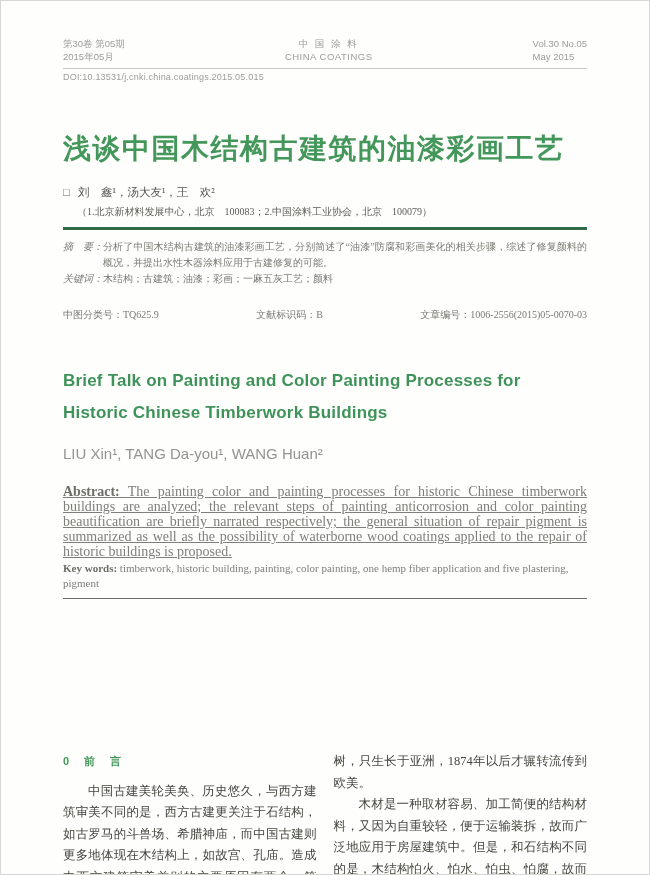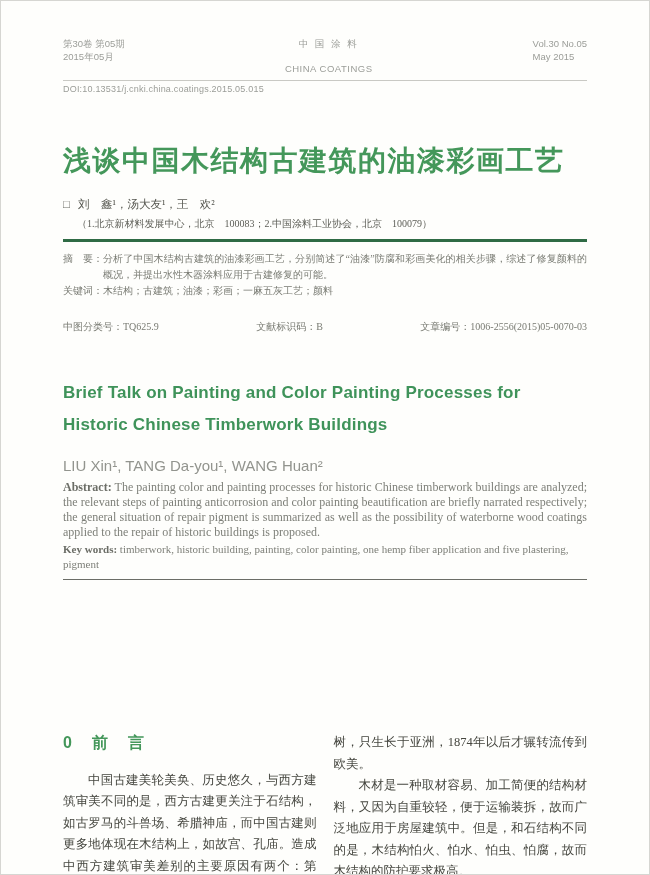--- a/index.html
+++ b/index.html
@@ -11,65 +11,65 @@
     padding: 36px 62px 0 62px; position: relative;
   }
   
   .jheader {
     display: flex; justify-content: space-between; align-items: flex-start;
     color: #9b9d98; font-size: 9.5px; line-height: 13px;
     font-family: "Liberation Sans", sans-serif;
     border-bottom: 1px solid #c9c9c4; padding-bottom: 5px;
   }
   .jh-col { display: flex; flex-direction: column; }
-  .jh-center { text-align: center; letter-spacing: 2px; gap: 12px; }
+  .jh-center { text-align: center; letter-spacing: 2px; }
   .jh-center .en { letter-spacing: 0.5px; }
   .jh-right { text-align: left; }
   .doi-line { color: #9b9d98; font-size: 9px; margin-top: 3px;
     font-family: "Liberation Sans", sans-serif; letter-spacing: 0.2px; }
   
   .cn-title {
     margin-top: 48px; color: #44975a; font-size: 28px; font-weight: bold;
     font-family: "Liberation Sans", sans-serif; letter-spacing: 1.5px;
     text-align: left; white-space: nowrap;
   }
   .cn-authors { margin-top: 17px; color: #55564f; font-size: 11.5px;
     font-family: "Liberation Serif", serif; }
   .cn-authors .marker { margin-right: 8px; color: #6a6b64; }
   .cn-affil { margin-top: 5px; margin-left: 14px; color: #5d5e57; font-size: 10px; }
   .green-rule { margin-top: 8px; border-top: 3px solid #2f6b45; }
   
   .cn-abs { margin-top: 9px; color: #787a72; font-size: 10px; line-height: 16px; }
   .hang { display: flex; }
-  .hang .lbl { flex: 0 0 auto; white-space: nowrap; }
+  .hang .lbl { flex: 0 0 auto; white-space: nowrap; font-style: italic; }
   .hang .txt { flex: 1 1 auto; text-align: justify; }
   .cn-meta { display: flex; justify-content: space-between; margin-top: 20px;
     color: #787a72; font-size: 10px; }
   
   .en-title {
     margin-top: 42px; color: #3f935a; font-weight: bold;
     font-family: "Liberation Sans", sans-serif;
     font-size: 17px; line-height: 32px; letter-spacing: 0.2px;
   }
   .en-authors { margin-top: 16px; color: #92948e; font-size: 15px;
     font-family: Liberation Sans, sans-serif; }
   .en-affil { margin-top: 7px; color: #8b8d87; font-size: 9.5px;
     font-style: italic; padding-bottom: 7px; border-bottom: 2px solid #6b6d67; }
-  .en-abs { margin-top: 6px; color: #7d7f78; font-size: 12px; line-height: 15px;
-    text-align: justify; }
+  .en-abs { margin-top: 22px; color: #7d7f78; font-size: 14px; line-height: 15px;
+    text-align: justify; text-decoration: underline; }
   .en-abs b, .en-kw b { color: #6b6d66; }
   .en-kw { margin-top: 2px; color: #7d7f78; font-size: 11px; line-height: 15px;
     padding-bottom: 7px; border-bottom: 1.5px solid #6b6d67; }
   
   .body-cols { display: flex; gap: 17px; margin-top: 152px; }
   .col { flex: 1 1 0; font-size: 12.5px; line-height: 21.5px; color: #45463f;
     text-align: justify; }
-  .sec-head { color: #44975a; font-weight: bold; font-size: 16px;
+  .sec-head { color: #44975a; font-weight: bold; font-size: 11px;
     font-family: "Liberation Sans", sans-serif; letter-spacing: 2px;
-    margin-bottom: 16px; }
+    margin-bottom: 8px; }
   .col p.ind { text-indent: 2em; }
   .col p.cont { text-indent: 0; }
 </style>
 </head>
 <body>
 
 <div class="page">
 
   <div class="jheader">
     <div class="jh-col">

